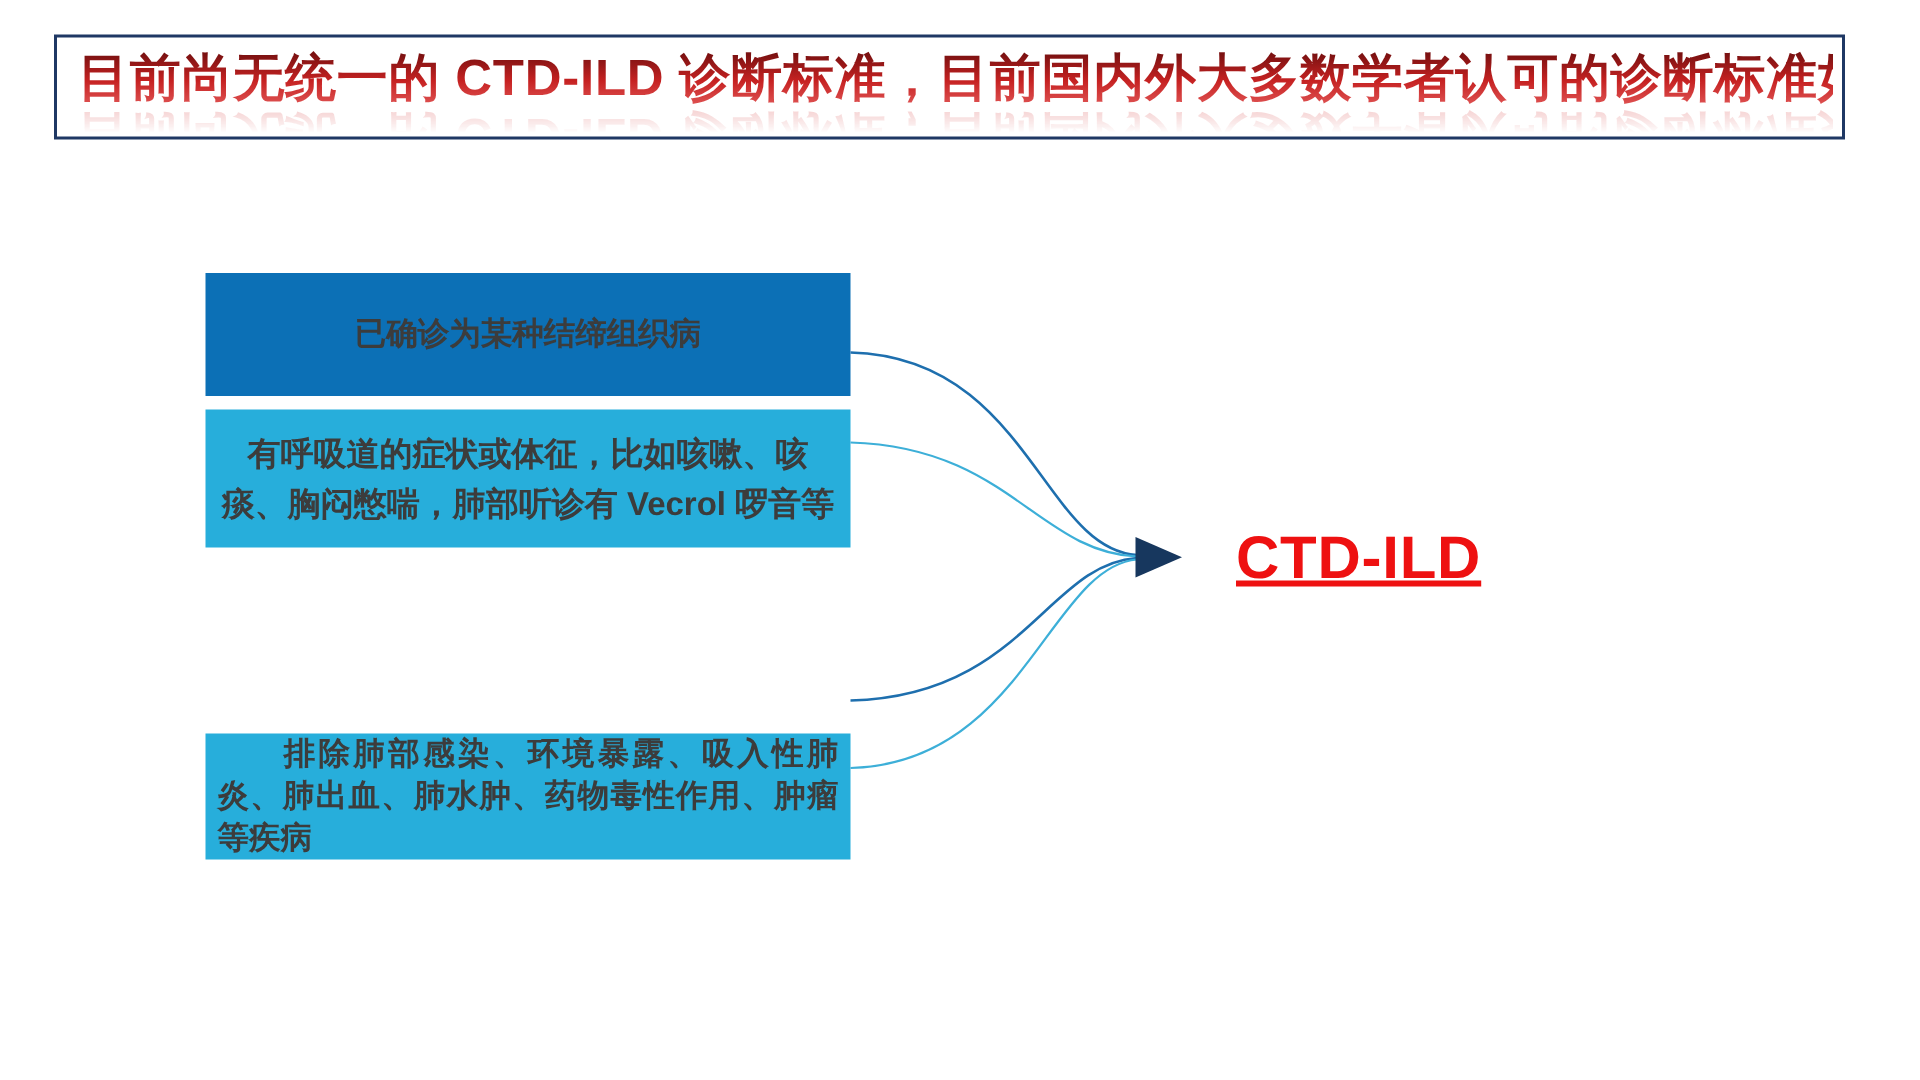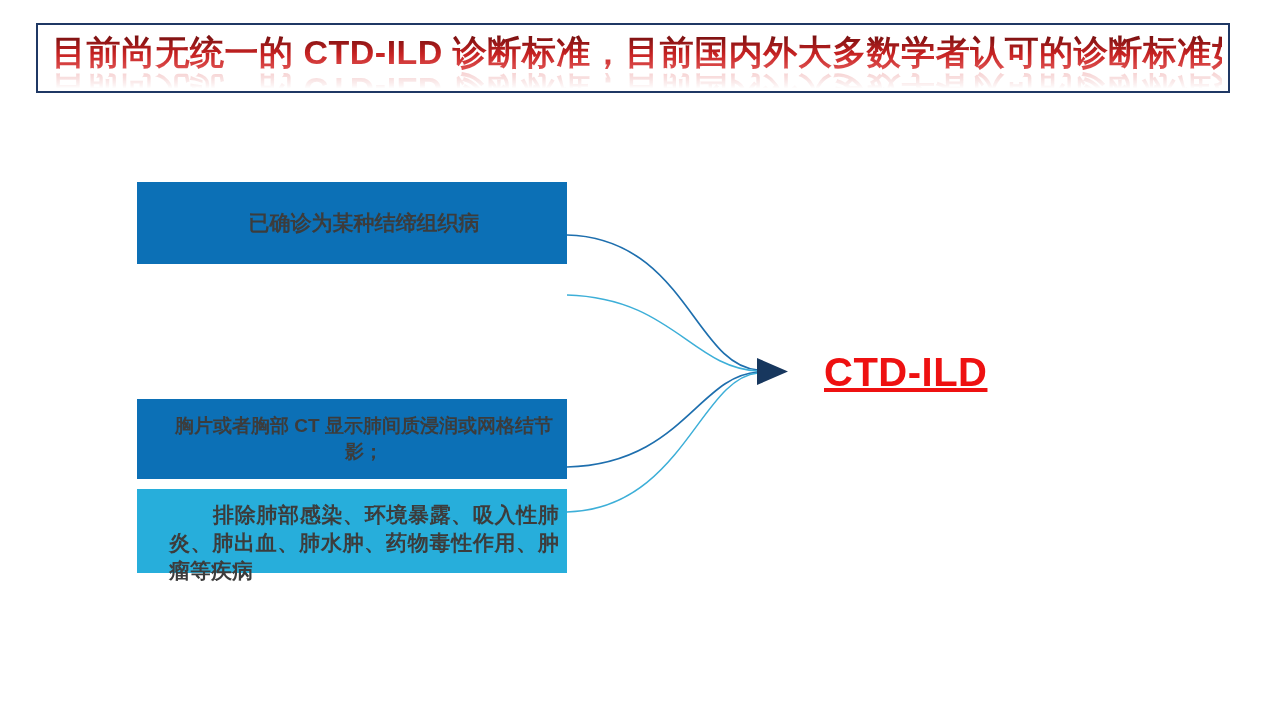--- a/index.html
+++ b/index.html
@@ -81,24 +81,24 @@
   }
   .bg-dark  { background: #0c70b6; }
   .bg-light { background: #27aedb; }
   .box-1 { top: 182px; height: 82px; font-size: 21px; line-height: 28px; }
   .box-2 { top: 273px; height: 92px; font-size: 22px; line-height: 33px; }
   .box-3 { top: 399px; height: 80px; font-size: 19px; line-height: 26px; }
   .box-4 {
     top: 489px; height: 84px; font-size: 21px; line-height: 28px;
     text-align: justify;
     align-items: flex-start;
-    padding-top: 12px;
+    padding-top: 0;
   }
   .box-4 .box-text { text-indent: 2.1em; }
-  .box-text { width: 100%; margin-left: 24px; }
+  .box-text { width: 100%; }
 
   
   .connector-layer {
     position: absolute;
     left: 0; top: 0;
     width: 1280px;
     height: 720px;
     pointer-events: none;
   }
 
@@ -126,24 +126,24 @@
       <div class="title-reflection">
         <span class="grad-text">目前尚无统一的 CTD-ILD 诊断标准，目前国内外大多数学者认可的诊断标准如下：</span>
       </div>
     </div>
   </div>
 
   <div class="criteria-box box-1 bg-dark">
     <div class="box-text">已确诊为某种结缔组织病</div>
   </div>
 
+  <div class="criteria-box box-2 bg-light">
+    <div class="box-text">有呼吸道的症状或体征，比如咳嗽、咳痰、胸闷憋喘，肺部听诊有 Vecrol 啰音等</div>
+  </div>
 
-  <div class="criteria-box box-3 bg-dark">
-    <div class="box-text">胸片或者胸部 CT 显示肺间质浸润或网格结节影；</div>
-  </div>
 
   <div class="criteria-box box-4 bg-light">
     <div class="box-text">排除肺部感染、环境暴露、吸入性肺炎、肺出血、肺水肿、药物毒性作用、肿瘤等疾病</div>
   </div>
 
   <svg class="connector-layer" viewBox="0 0 1280 720" xmlns="http://www.w3.org/2000/svg">
     <path d="M 567 235 C 685 238, 695 366, 758 370" fill="none" stroke="#1e6fae" stroke-width="1.7"></path>
     <path d="M 567 295 C 672 298, 692 368, 758 371" fill="none" stroke="#3dafd8" stroke-width="1.5"></path>
     <path d="M 567 467 C 682 464, 698 376, 758 372" fill="none" stroke="#1e6fae" stroke-width="1.7"></path>
     <path d="M 567 512 C 682 509, 700 378, 758 373" fill="none" stroke="#3dafd8" stroke-width="1.5"></path>

